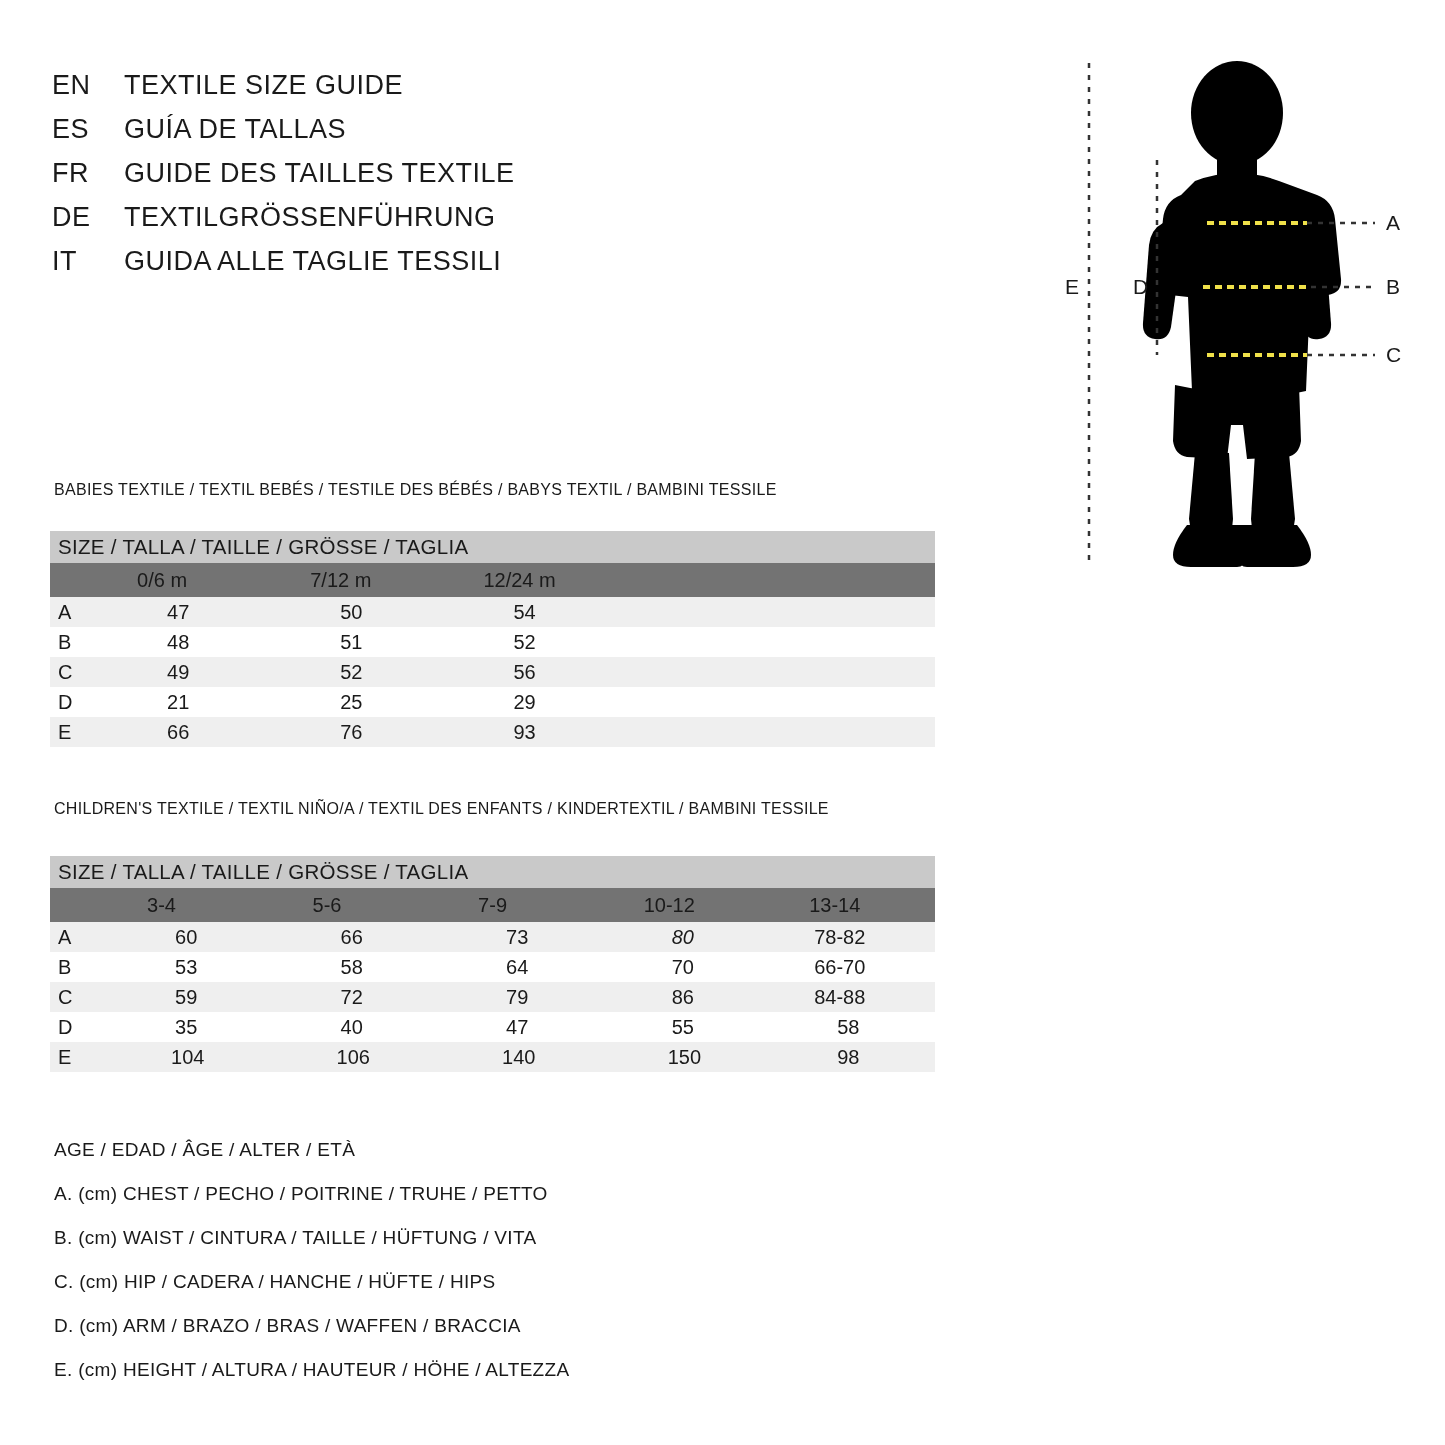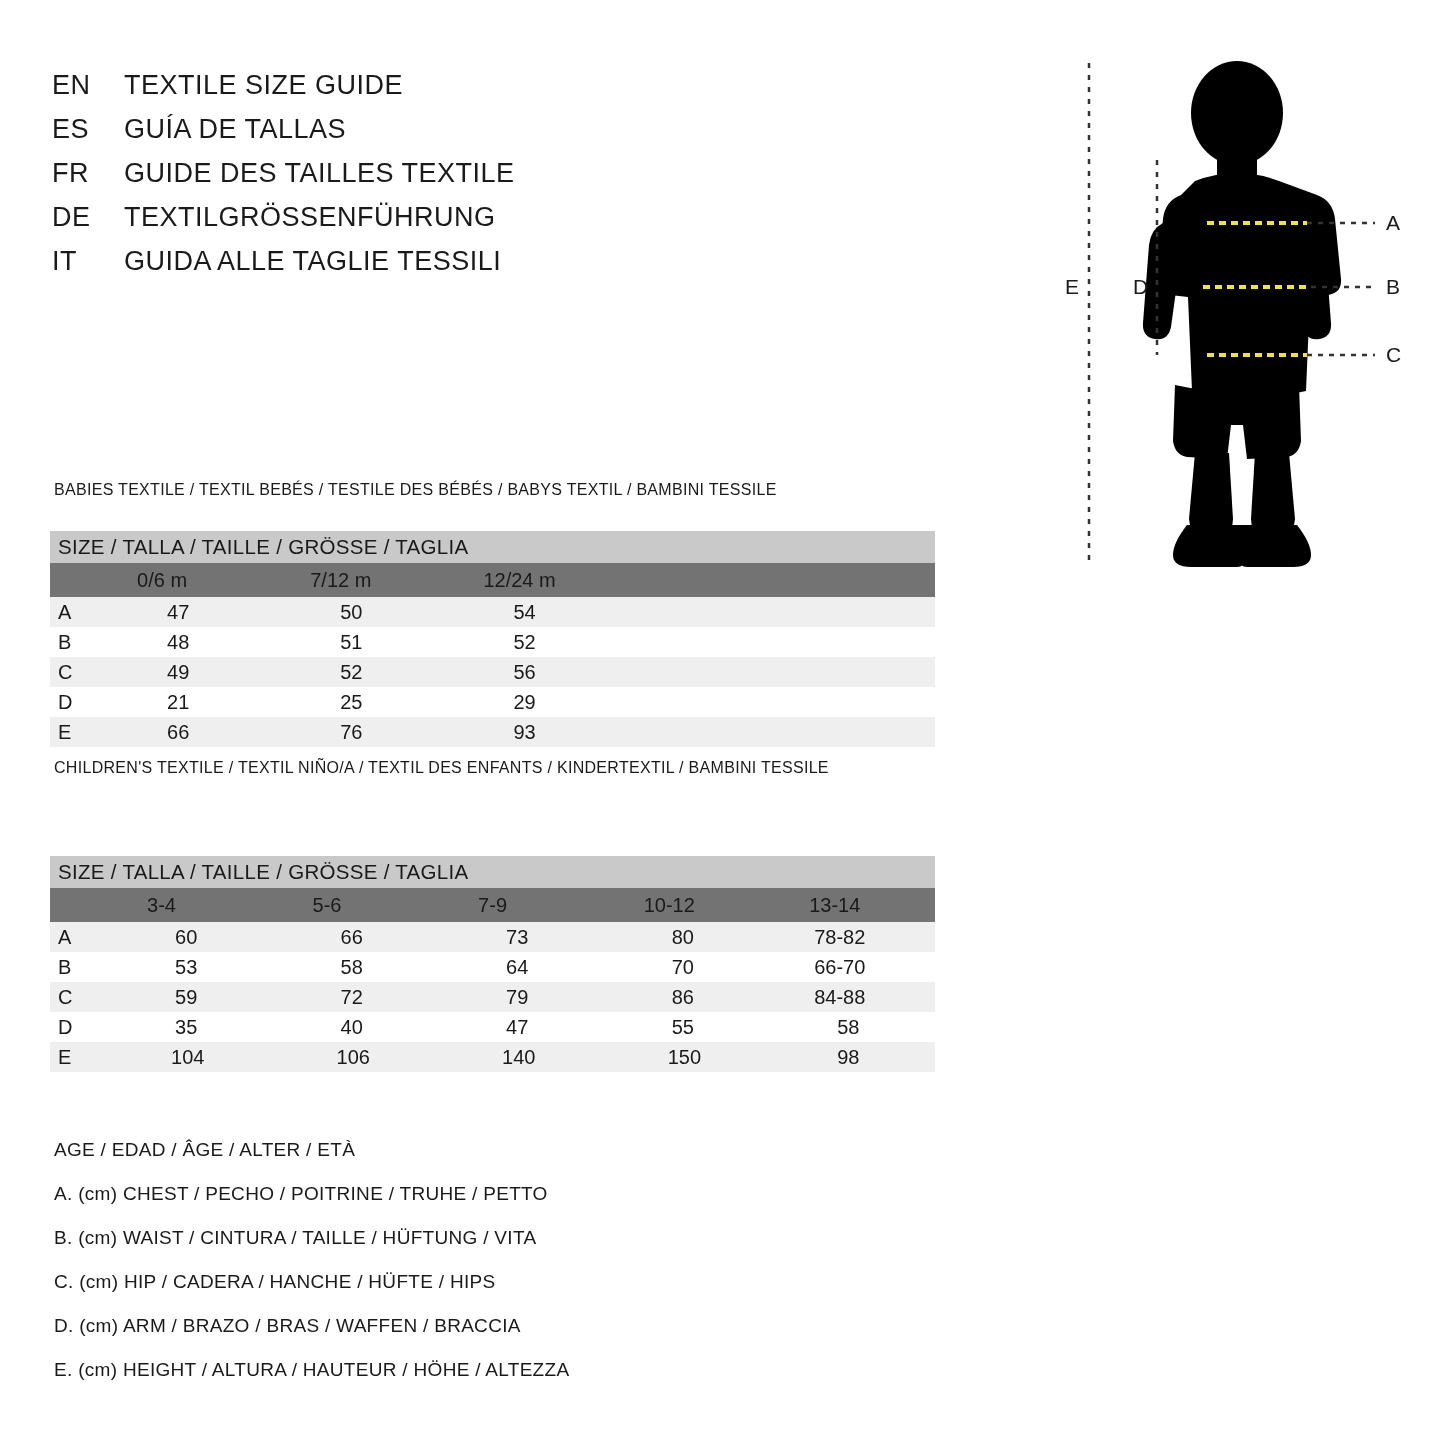--- a/index.html
+++ b/index.html
@@ -58,21 +58,21 @@
 
   
   .section-caption {
     position: absolute;
     font-size: 16px;
     letter-spacing: 0.3px;
     color: #1a1a1a;
     white-space: nowrap;
   }
   #babies-caption { left: 54px; top: 481px; }
-  #children-caption { left: 54px; top: 759px; text-align: right; }
+  #children-caption { left: 54px; top: 800px; text-align: right; }
 
   
   .size-table {
     position: absolute;
     border-collapse: collapse;
     font-size: 20px;
     color: #1a1a1a;
   }
   #babies-table { left: 50px; top: 531px; width: 885px; }
   #children-table { left: 50px; top: 856px; width: 885px; }
@@ -261,21 +261,21 @@
         <td class="c2 cell-val">5-6</td>
         <td class="c3 cell-val">7-9</td>
         <td class="c4 cell-val">10-12</td>
         <td class="c5 cell-val">13-14</td>
       </tr>
       <tr class="row-alt">
         <td class="c0 col-label">A</td>
         <td class="c1 cell-val" style="padding-left:28px;">60</td>
         <td class="c2 cell-val" style="padding-left:28px;">66</td>
         <td class="c3 cell-val" style="padding-left:28px;">73</td>
-        <td class="c4 cell-val" style="padding-left:28px;">80</td>
+        <td class="c4 cell-val" style="padding-left:28px;font-style:italic;">80</td>
         <td class="c5 cell-val" style="padding-left:5px;">78-82</td>
       </tr>
       <tr class="row-plain">
         <td class="c0 col-label">B</td>
         <td class="c1 cell-val" style="padding-left:28px;">53</td>
         <td class="c2 cell-val" style="padding-left:28px;">58</td>
         <td class="c3 cell-val" style="padding-left:28px;">64</td>
         <td class="c4 cell-val" style="padding-left:28px;">70</td>
         <td class="c5 cell-val" style="padding-left:5px;">66-70</td>
       </tr>

